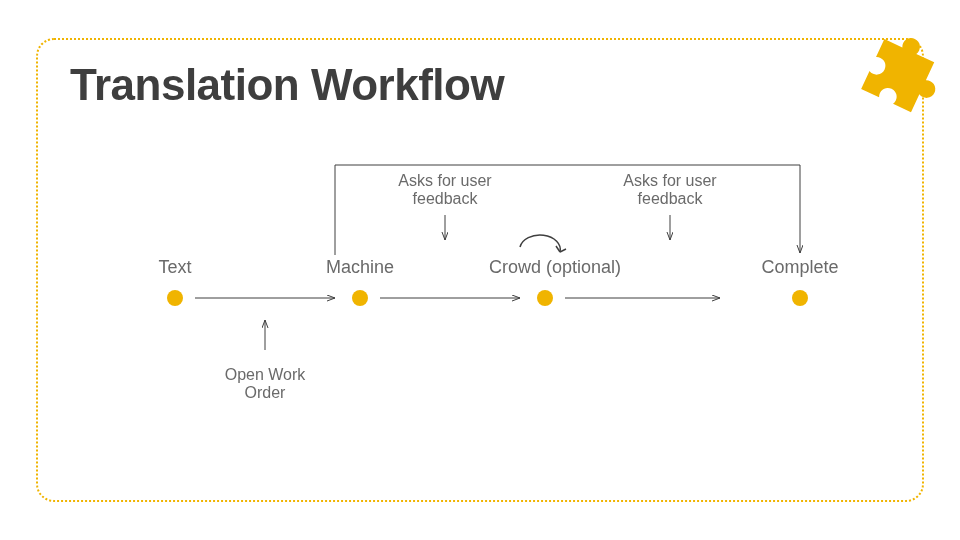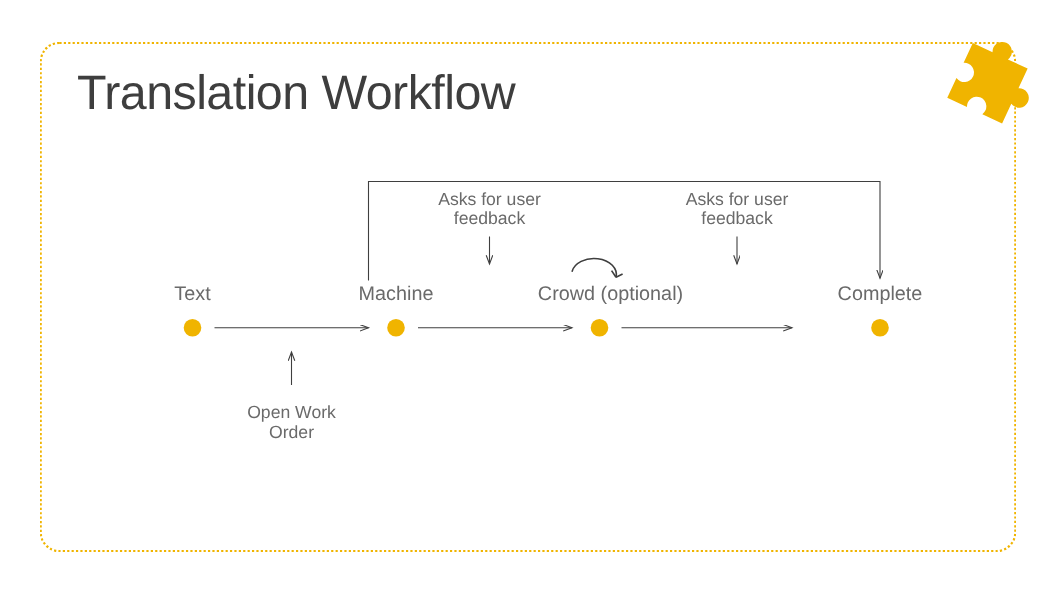--- a/index.html
+++ b/index.html
@@ -19,21 +19,21 @@
     right: 36px;
     bottom: 38px;
     border: 2.5px dotted #f0b400;
     border-radius: 18px;
   }
   .title {
     position: absolute;
     left: 70px;
     top: 60px;
     font-size: 44px;
-    font-weight: 400;
+    font-weight: 700;
     letter-spacing: -0.5px;
     color: #3e3e3e;
   }
   .puzzle-icon {
     position: absolute;
     right: 0px;
     top: 18px;
     width: 110px;
     height: 110px;
   }

